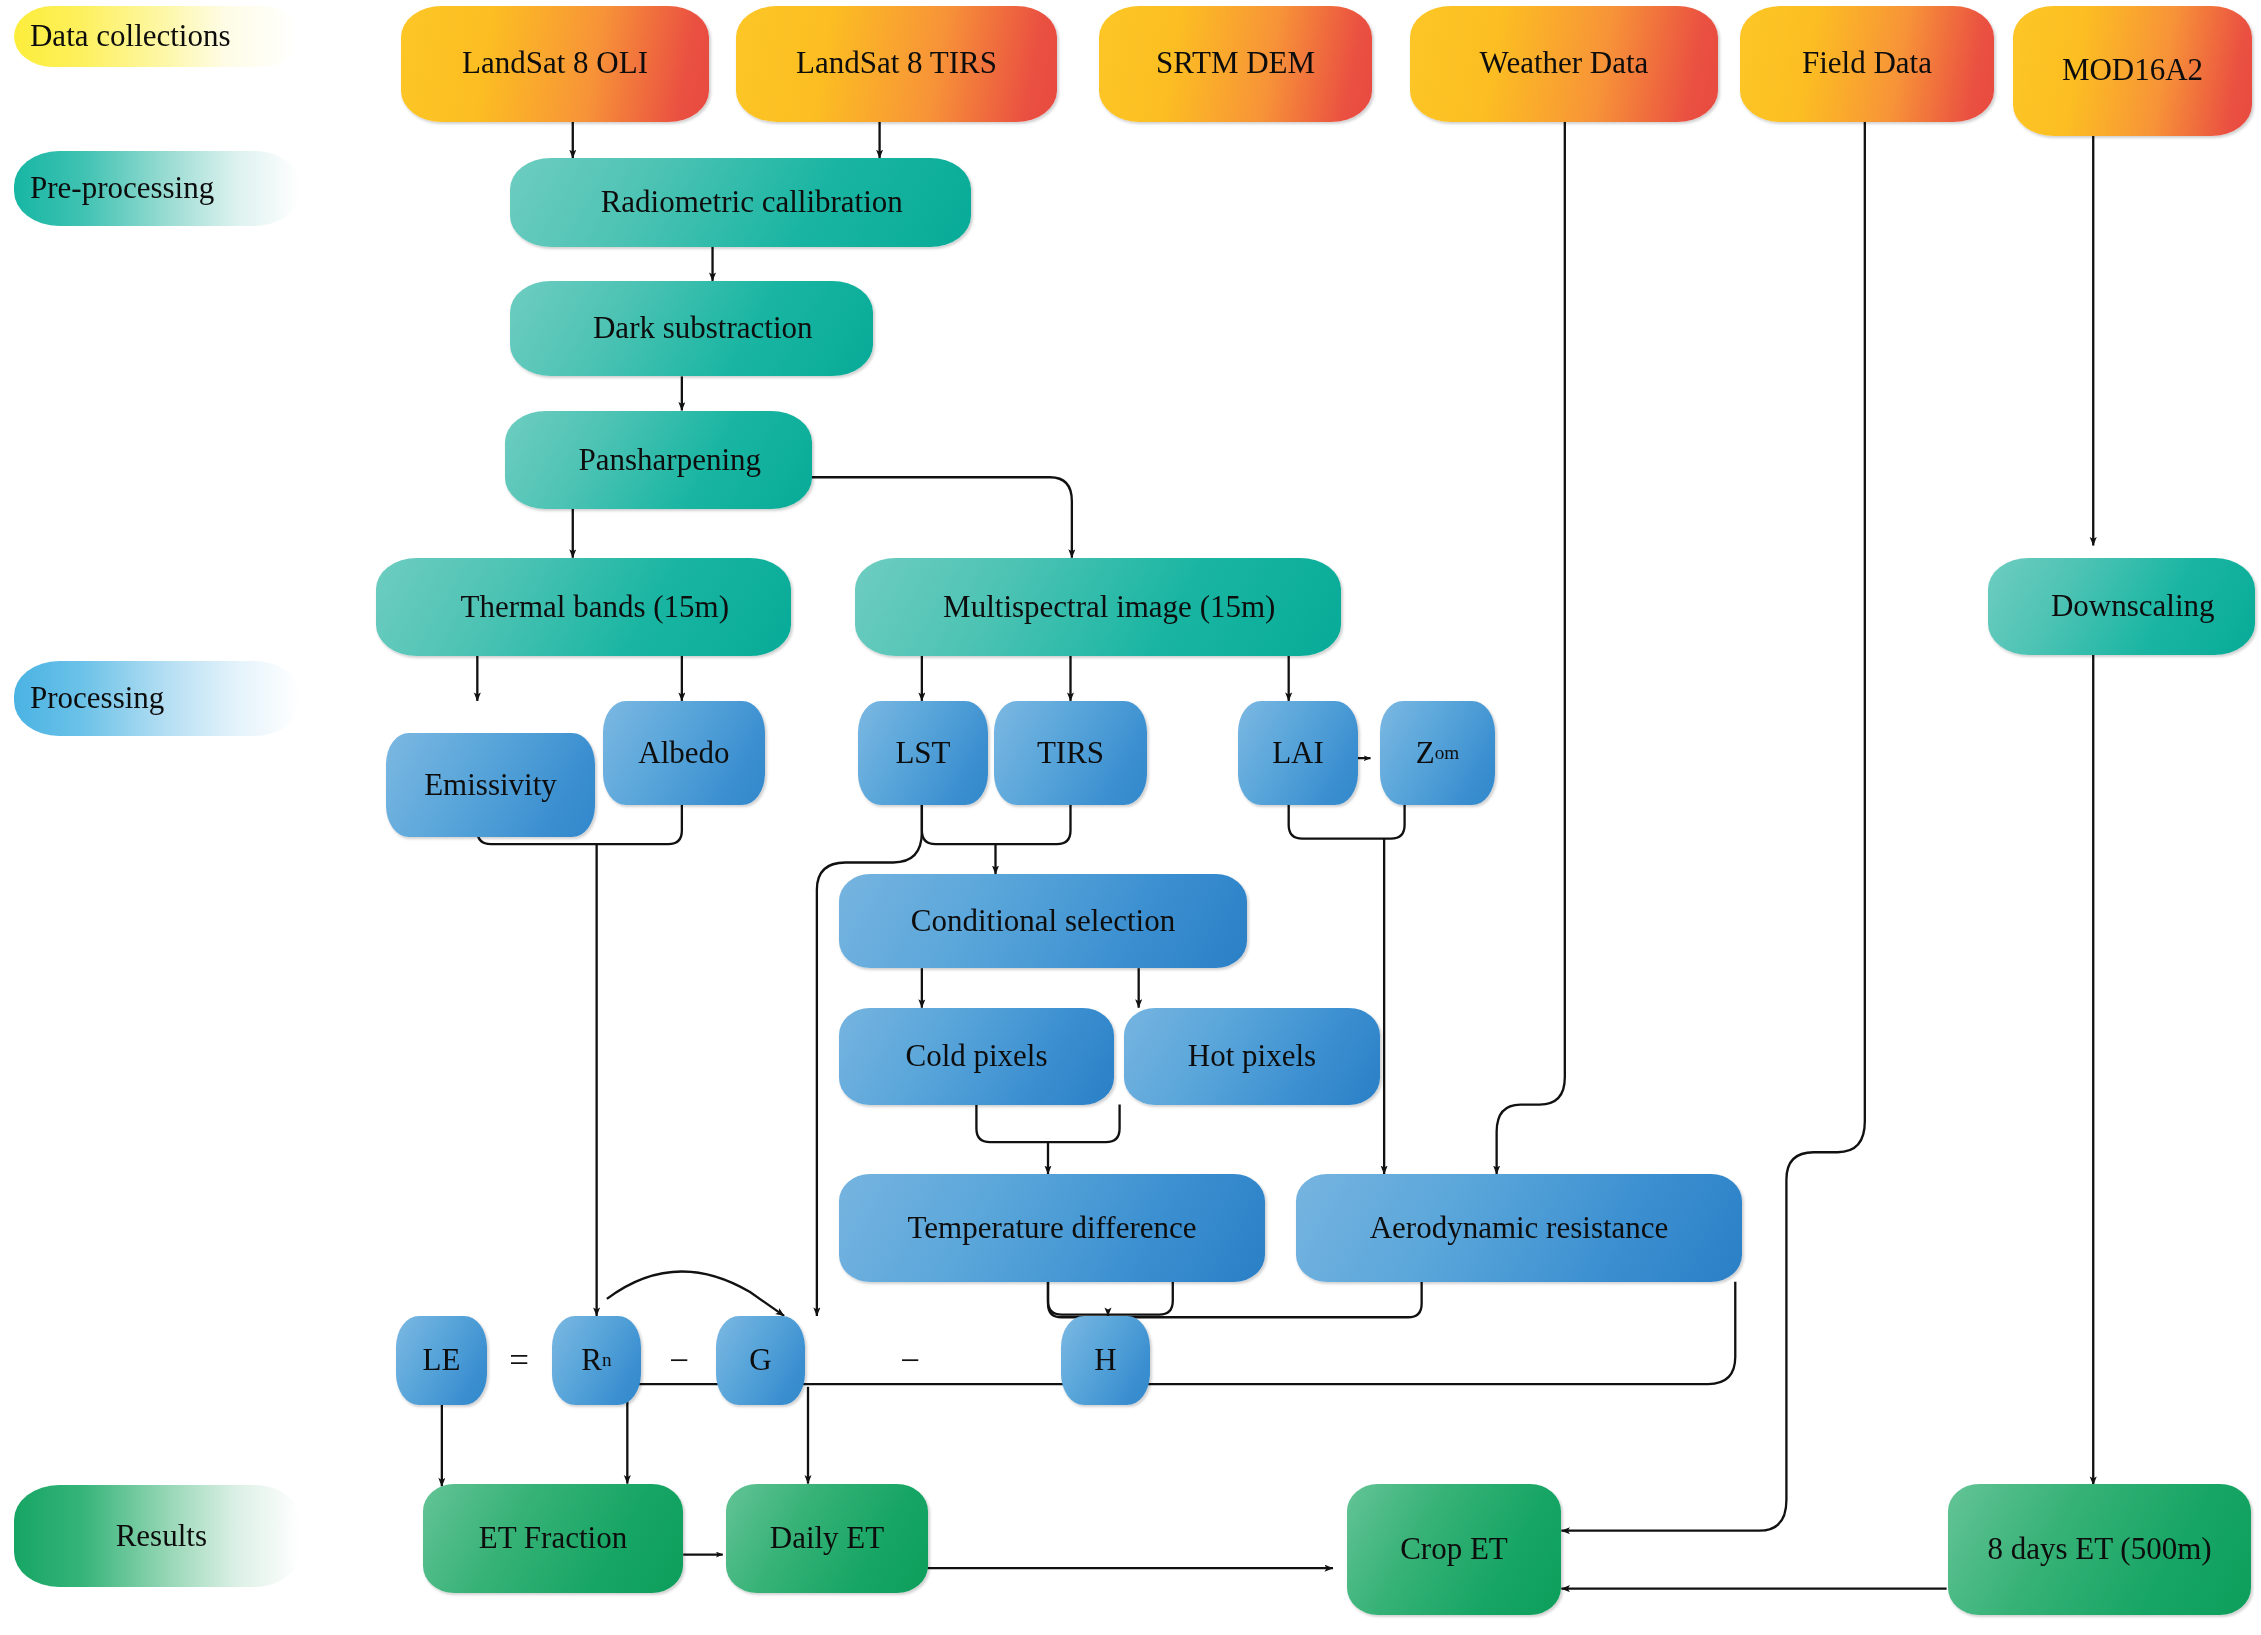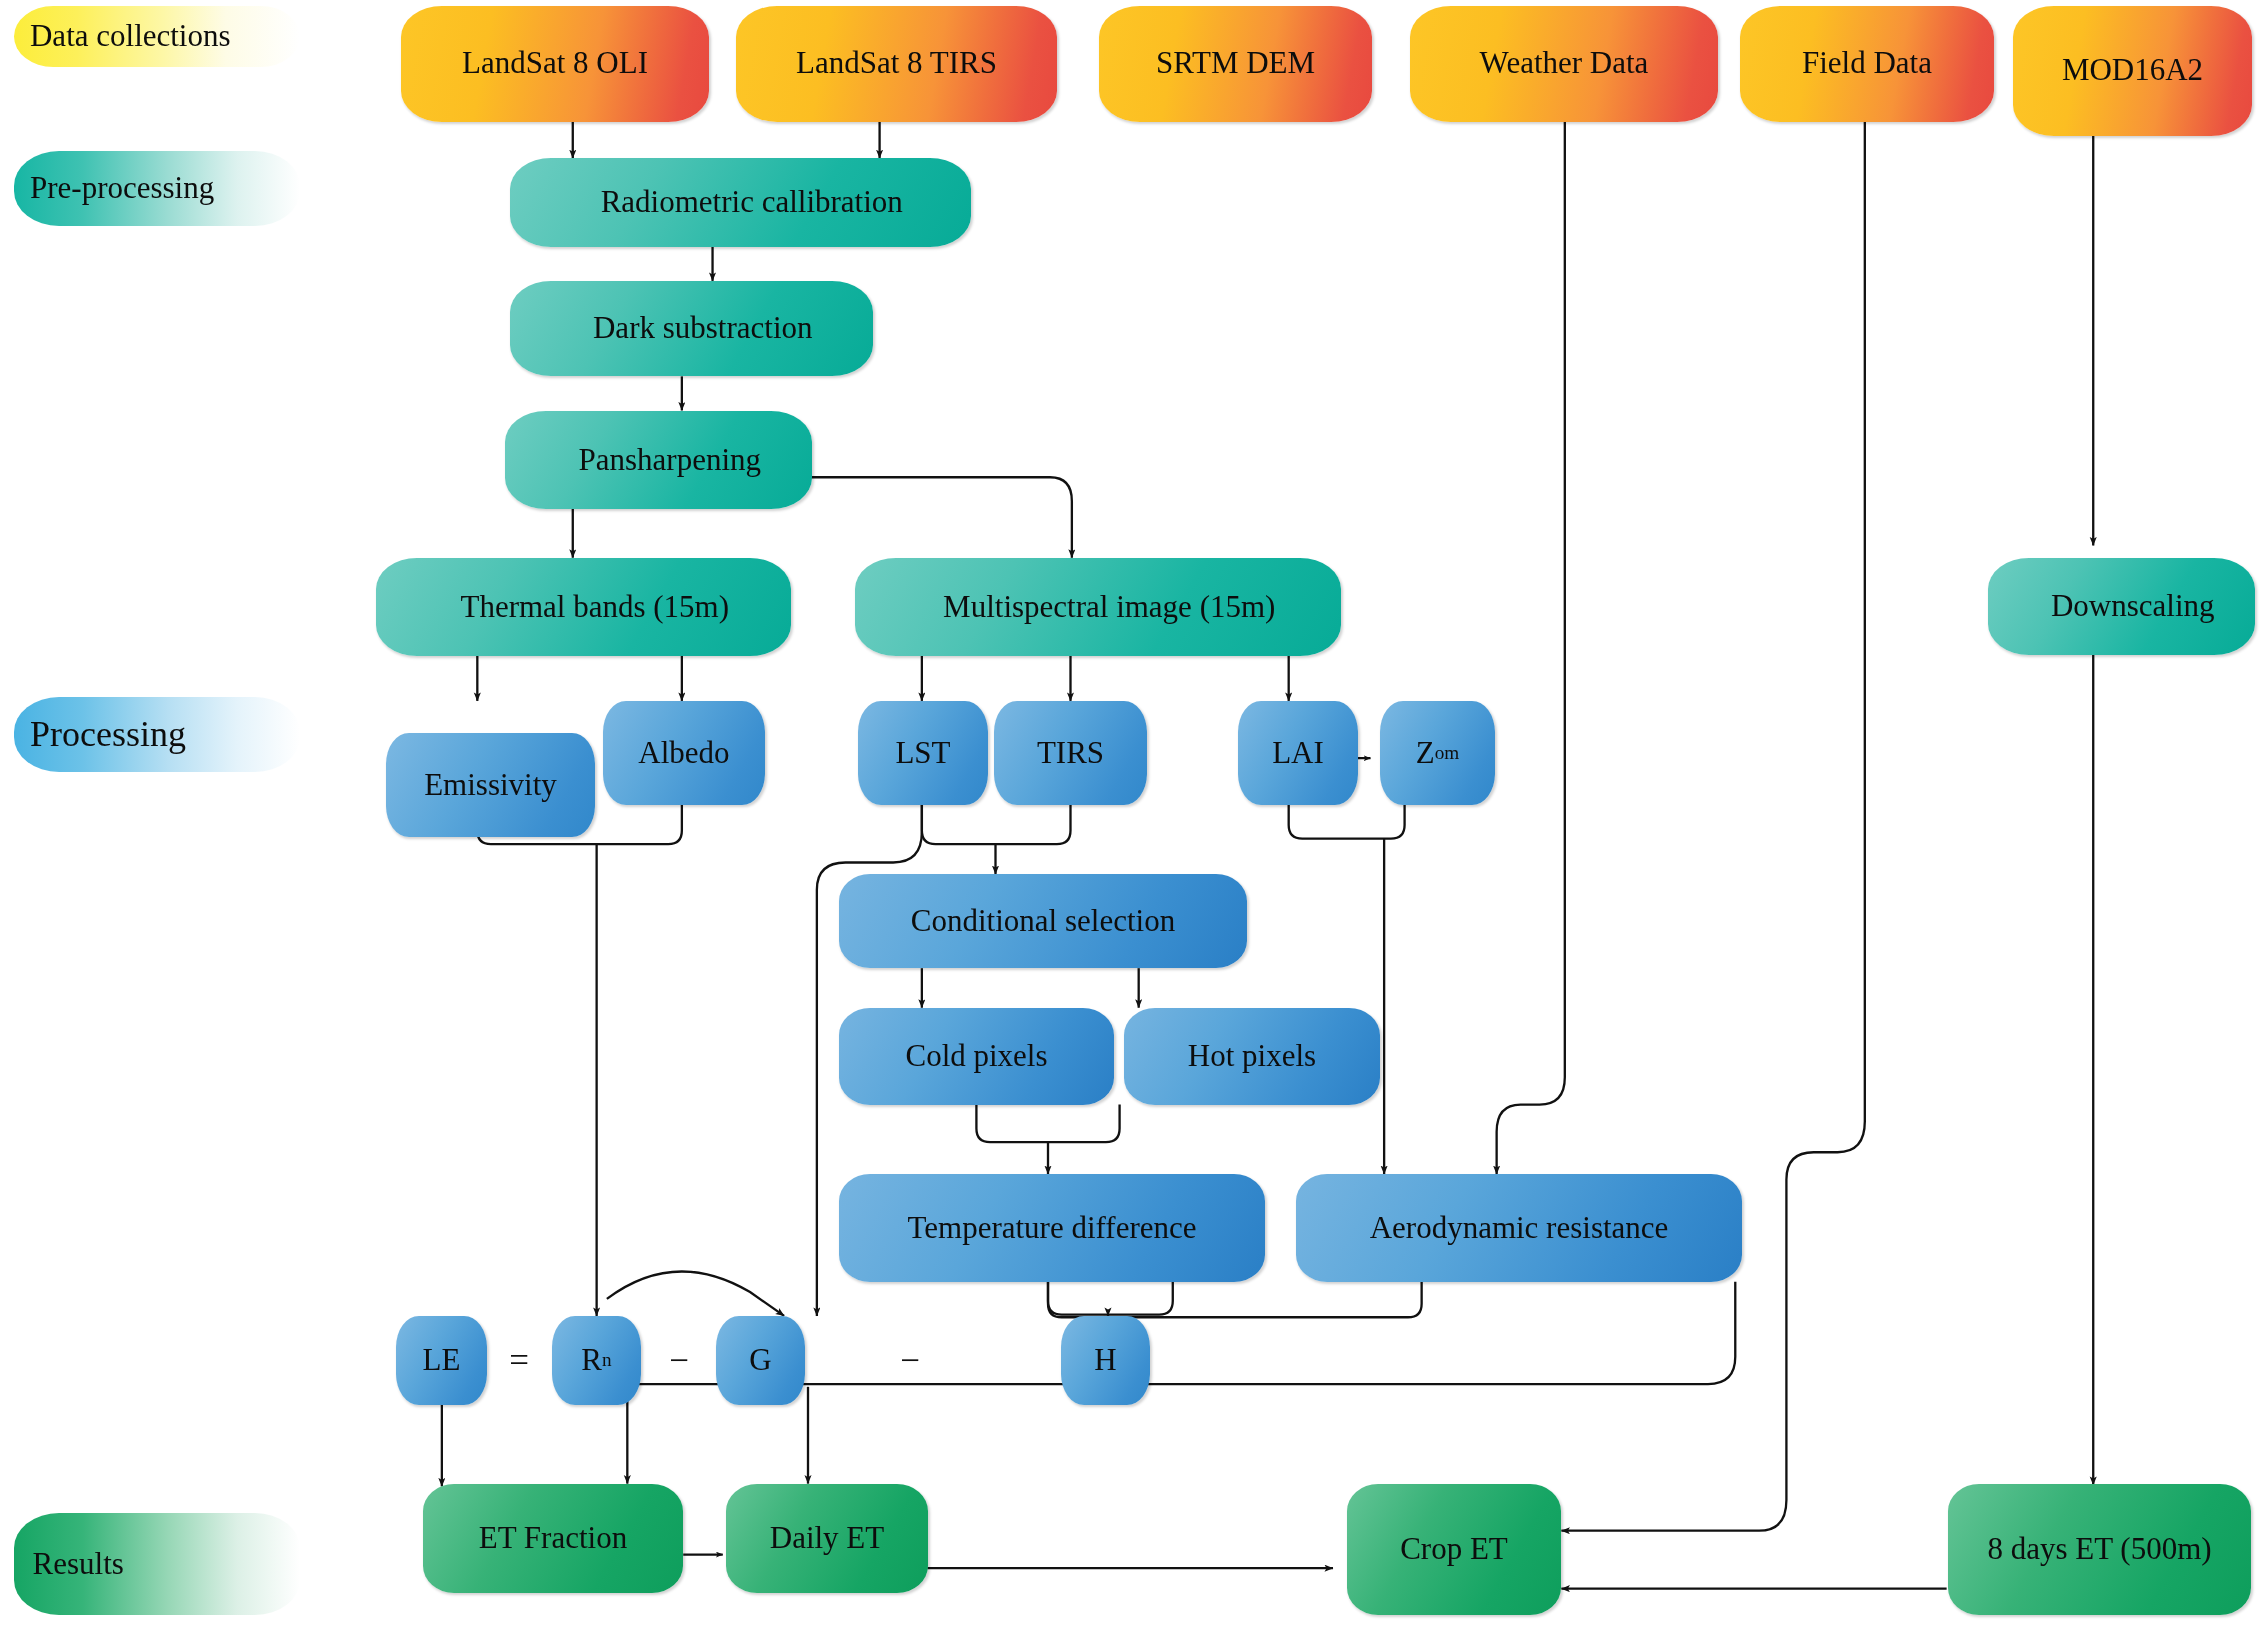--- a/index.html
+++ b/index.html
@@ -158,25 +158,25 @@
   </svg>
 
   <div class="node n-legend-data" style="left:13.6px;top:5.5px;width:286px;height:61px;font-size:31px;justify-content:flex-start;padding-left:16.4px;">
     <span>Data collections</span>
   </div>
 
   <div class="node n-legend-pre" style="left:13.6px;top:151px;width:286px;height:75px;font-size:31px;justify-content:flex-start;padding-left:16.4px;">
     <span>Pre-processing</span>
   </div>
 
-  <div class="node n-legend-proc" style="left:13.6px;top:697px;width:286px;height:75px;font-size:36px;justify-content:flex-start;padding-left:16.4px;">
+  <div class="node n-legend-proc" style="left:13.6px;top:661px;width:286px;height:75px;font-size:31px;justify-content:flex-start;padding-left:16.4px;">
     <span>Processing</span>
   </div>
 
-  <div class="node n-legend-res" style="left:13.6px;top:1485px;width:286px;height:102px;font-size:31px;justify-content:flex-start;padding-left:19px;margin-top:28px;">
+  <div class="node n-legend-res" style="left:13.6px;top:1485px;width:286px;height:102px;font-size:31px;justify-content:center;padding-left:19px;">
     <span>Results</span>
   </div>
 
   <div class="node n-data" style="left:401px;top:5.5px;width:308px;height:116px;font-size:31px;">
     <span>LandSat 8 OLI</span>
   </div>
 
   <div class="node n-data" style="left:736px;top:5.5px;width:321px;height:116px;font-size:31px;">
     <span>LandSat 8 TIRS</span>
   </div>

